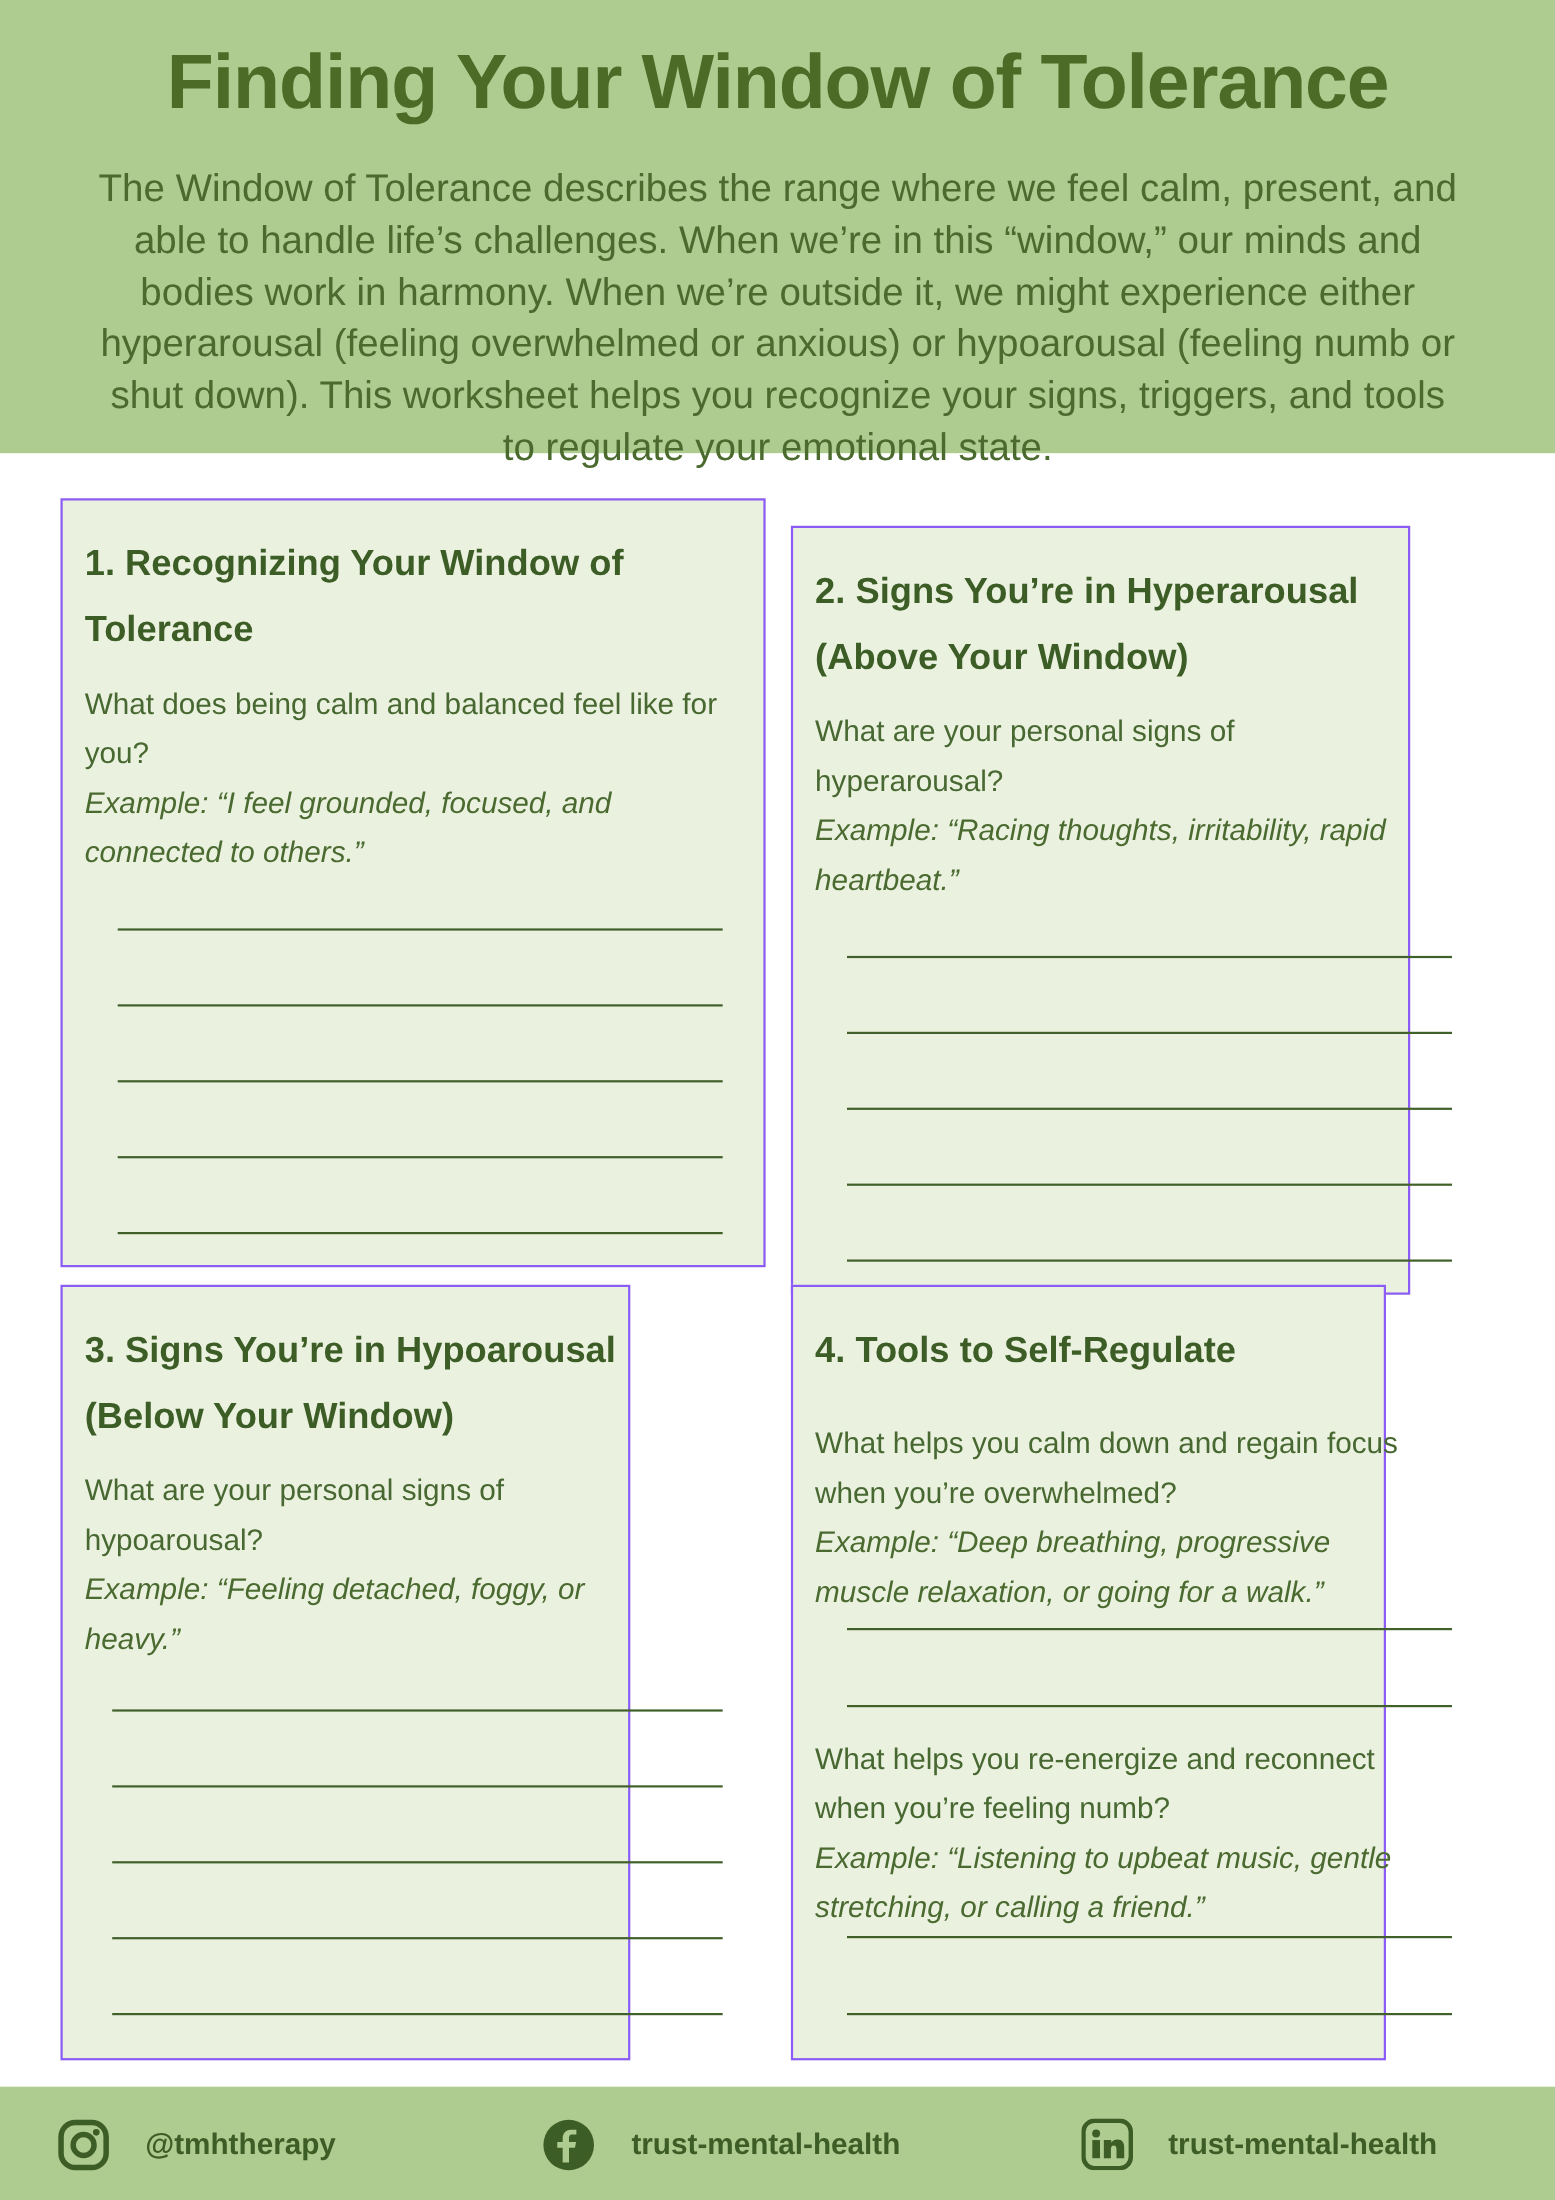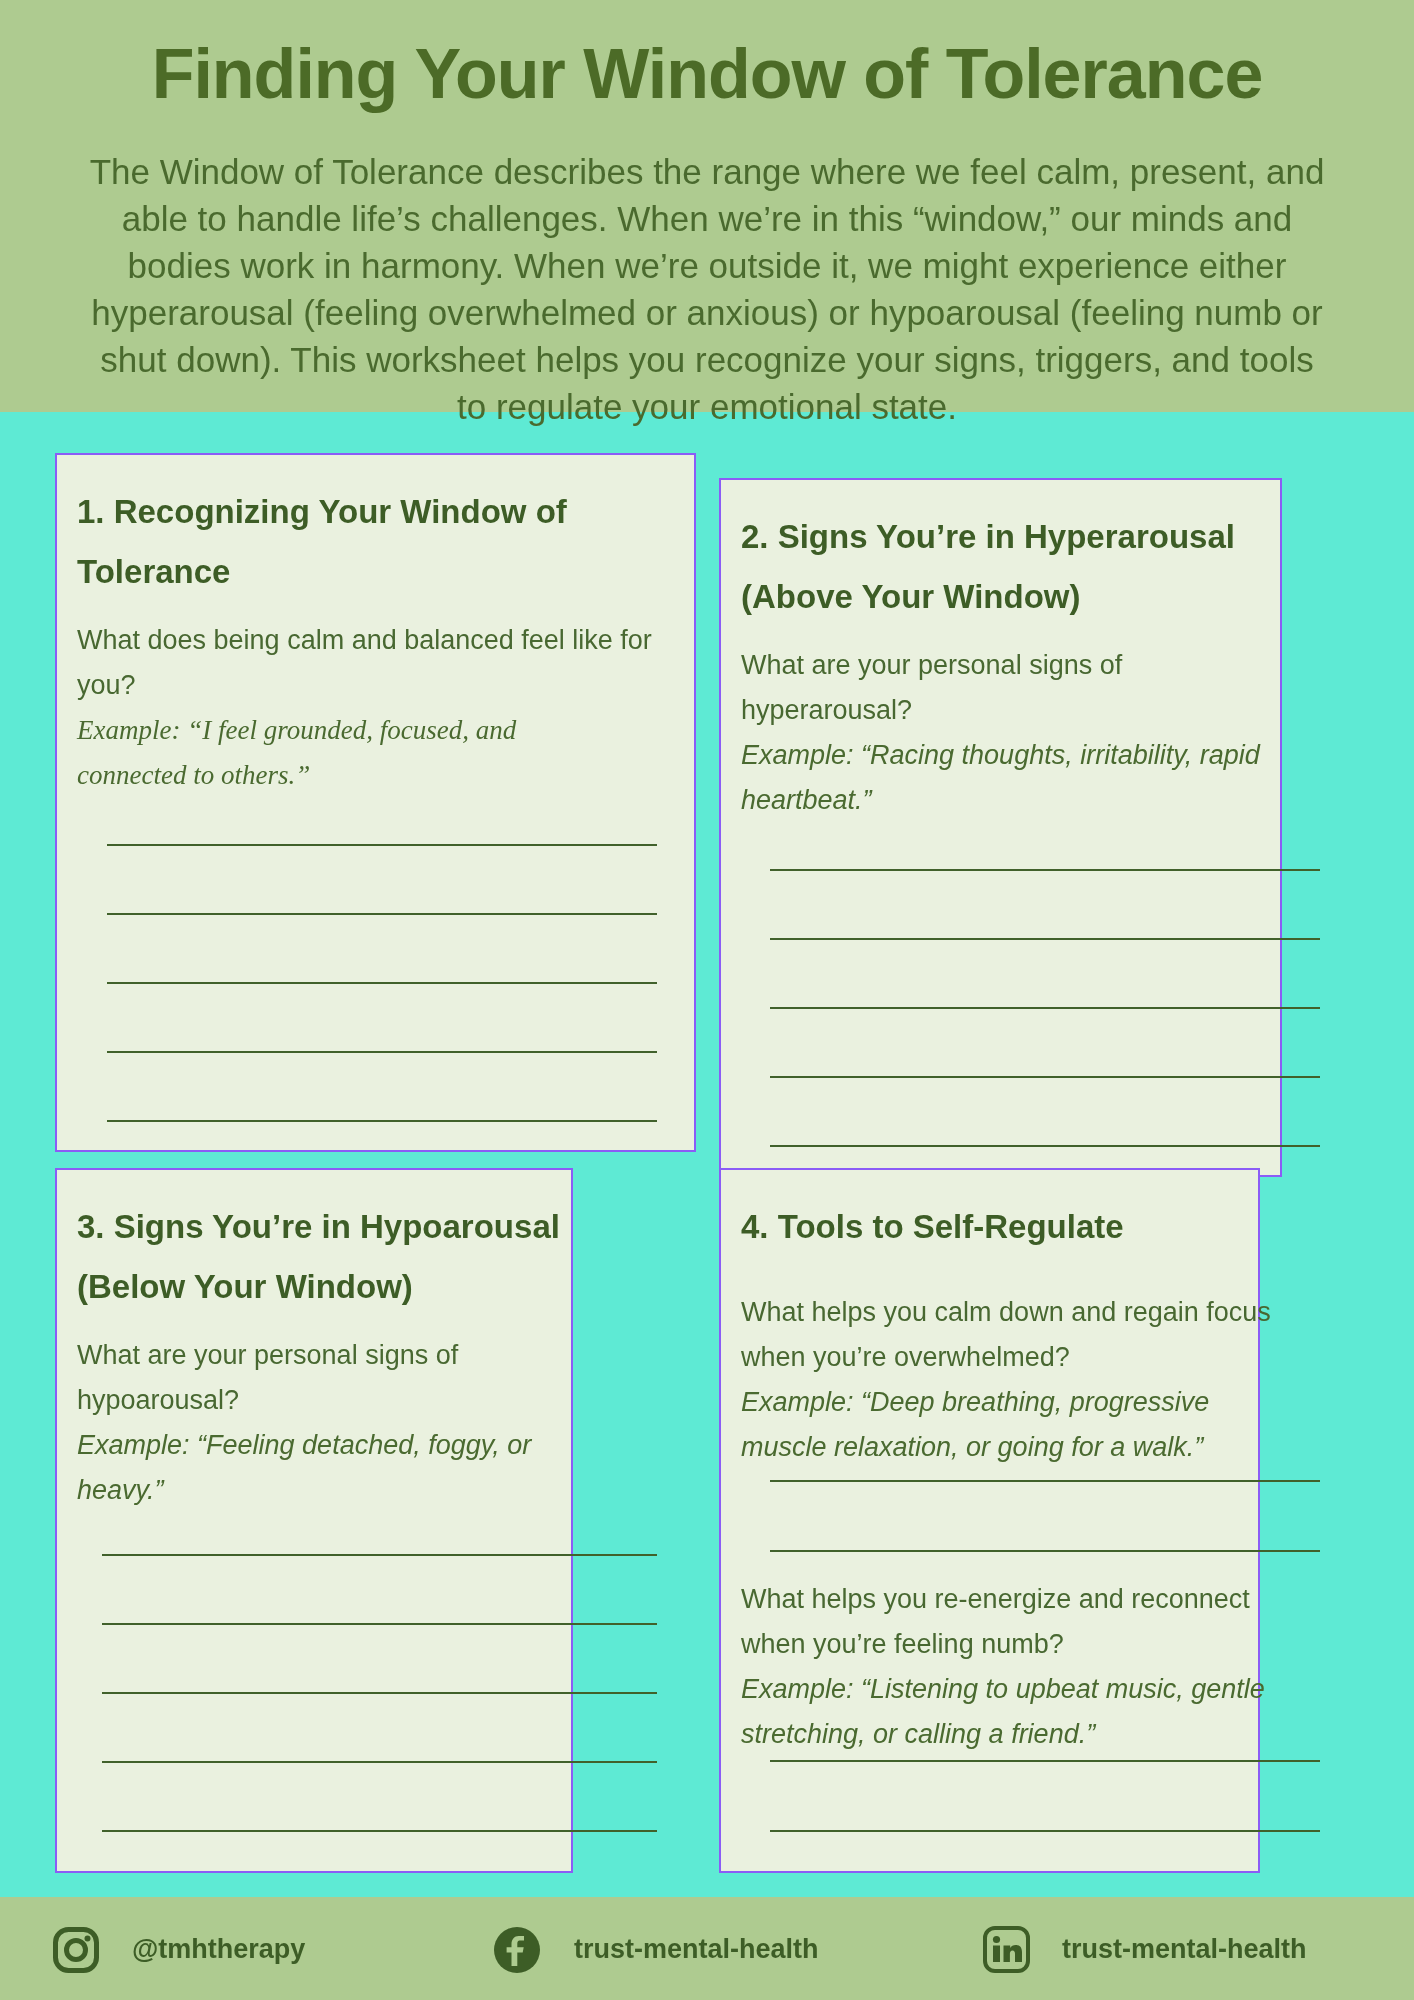--- a/index.html
+++ b/index.html
@@ -1,17 +1,17 @@
 <!DOCTYPE html>
 <html><head>
 <meta charset="utf-8">
 <style>
   html,body{margin:0;padding:0;}
   body{width:1414px;height:2000px;background:#f2efe9;font-family:"Liberation Sans",sans-serif;}
-  #page{position:relative;width:1414px;height:2000px;background:#5eead4;overflow:hidden;}
+  #page{position:relative;width:1414px;height:2000px;background:#ffffff;overflow:hidden;}
 
   .band{position:absolute;left:0;width:1414px;background:#aecb90;}
   #header-band{top:0;height:412px;}
   #footer-band{top:1897px;height:103px;}
 
   #page-title{position:absolute;top:34px;left:0;width:1414px;text-align:center;
     font-size:70px;font-weight:bold;letter-spacing:-1px;color:#4c6b27;}
   #intro-text{position:absolute;top:148px;left:87px;width:1240px;text-align:center;
     font-size:35px;line-height:47px;color:#4a6a2e;}
 
@@ -44,21 +44,21 @@
 
   <div class="band" id="header-band"></div>
 
   <div id="page-title">Finding Your Window of Tolerance</div>
   <div id="intro-text">The Window of Tolerance describes the range where we feel calm, present, and able to handle life’s challenges. When we’re in this “window,” our minds and bodies work in harmony. When we’re outside it, we might experience either hyperarousal (feeling overwhelmed or anxious) or hypoarousal (feeling numb or shut down). This worksheet helps you recognize your signs, triggers, and tools to regulate your emotional state.</div>
 
   <div class="card" id="card-1">
     <div class="card-heading" style="width:560px;">1. Recognizing Your Window of Tolerance</div>
     <div class="qblock" style="top:163px;">
       <p class="question" style="width:590px;">What does being calm and balanced feel like for you?</p>
-      <p class="example" style="width:520px;font-family:Liberation Serif, serif;">Example: “I feel grounded, focused, and connected to others.”</p>
+      <p class="example" style="width:520px;">Example: “I feel grounded, focused, and connected to others.”</p>
     </div>
     <div class="lines" style="top:389px;left:50px;width:550px;">
       <div class="write-line"></div>
       <div class="write-line"></div>
       <div class="write-line"></div>
       <div class="write-line"></div>
       <div class="write-line"></div>
     </div>
   </div>
 

